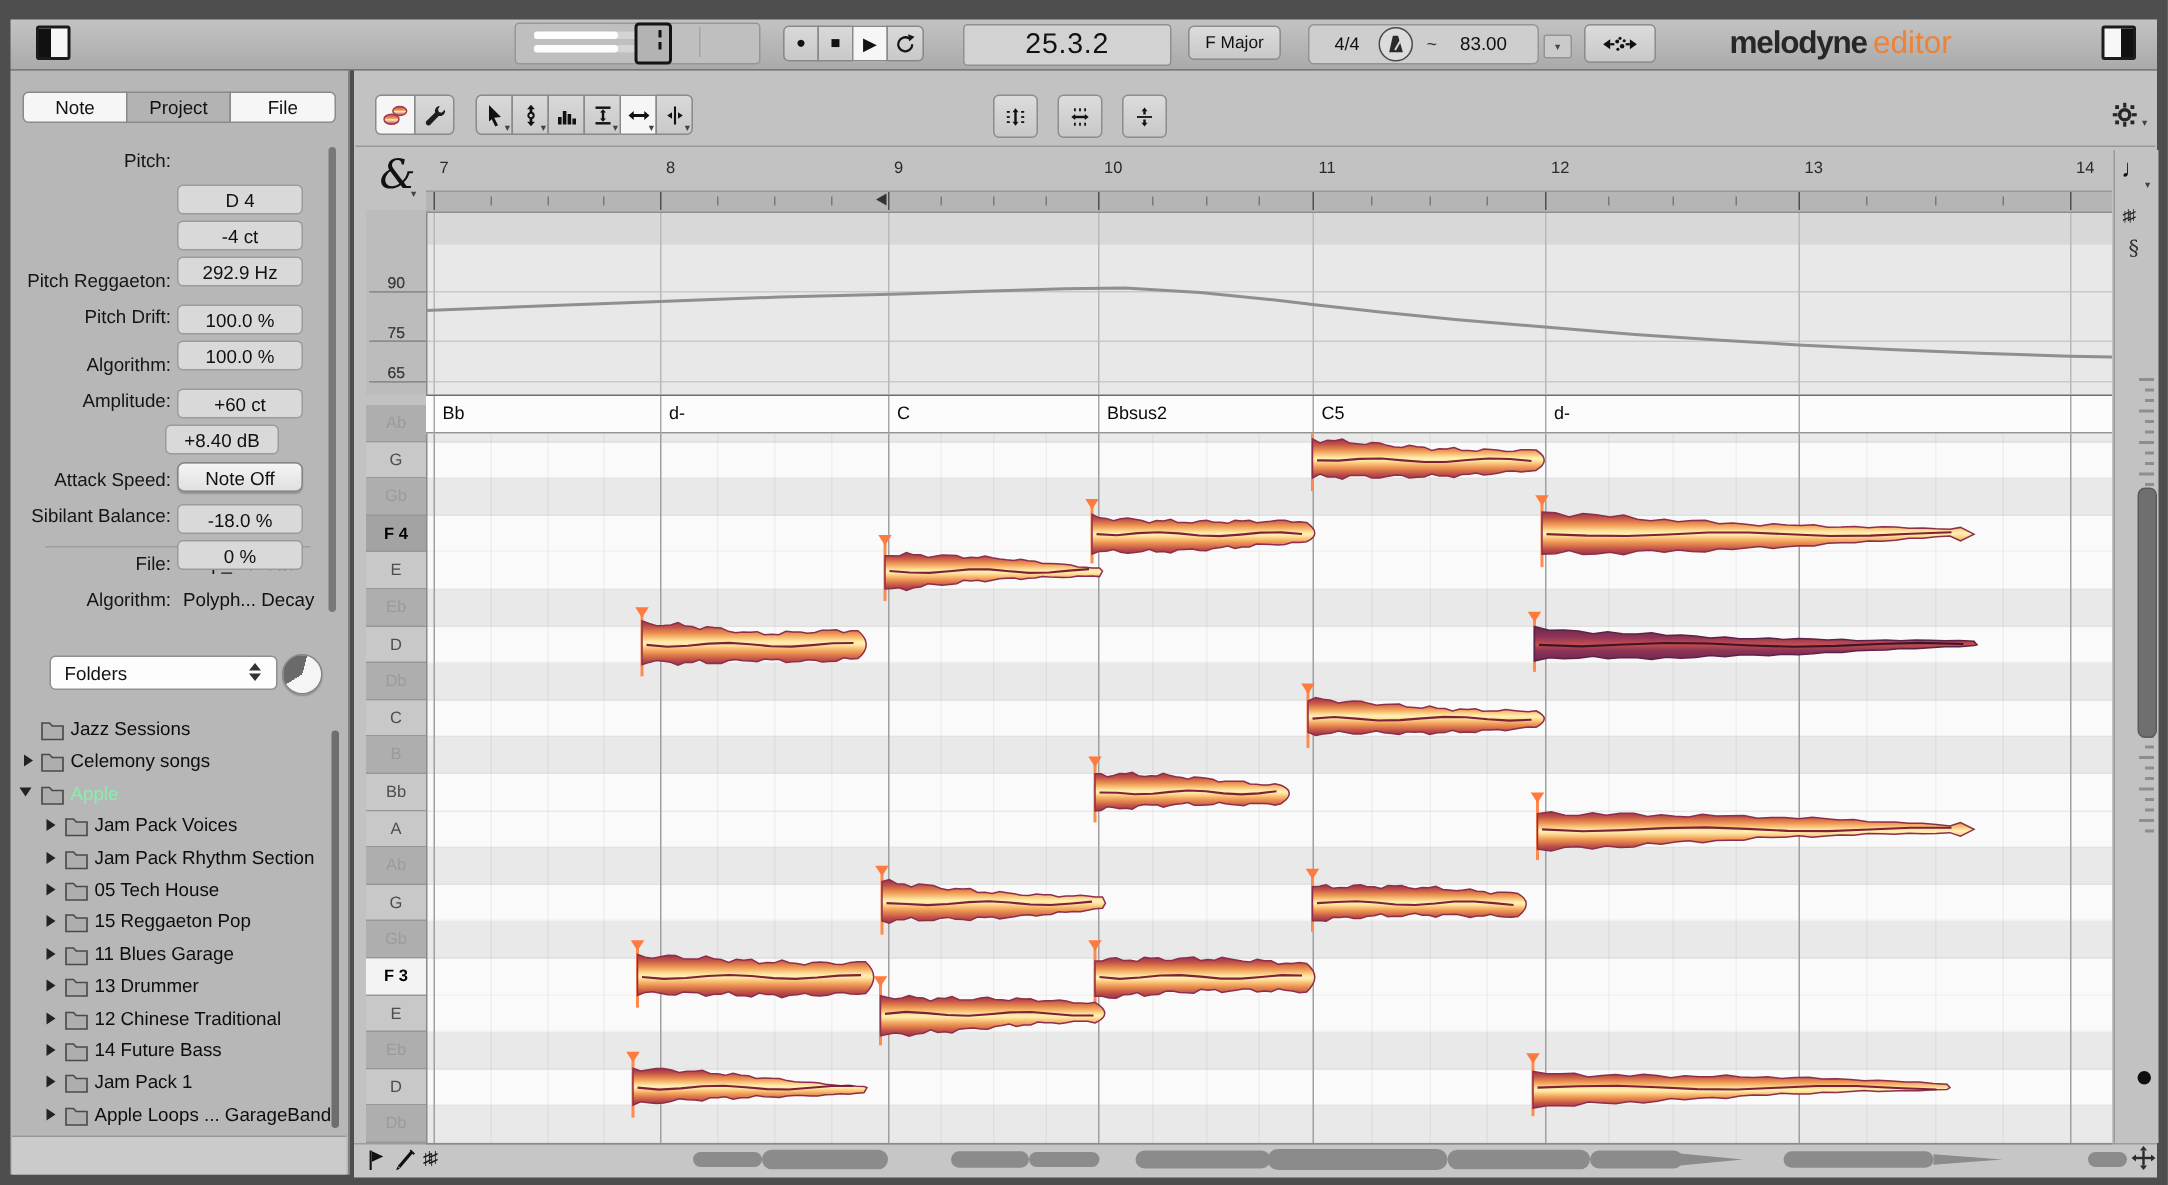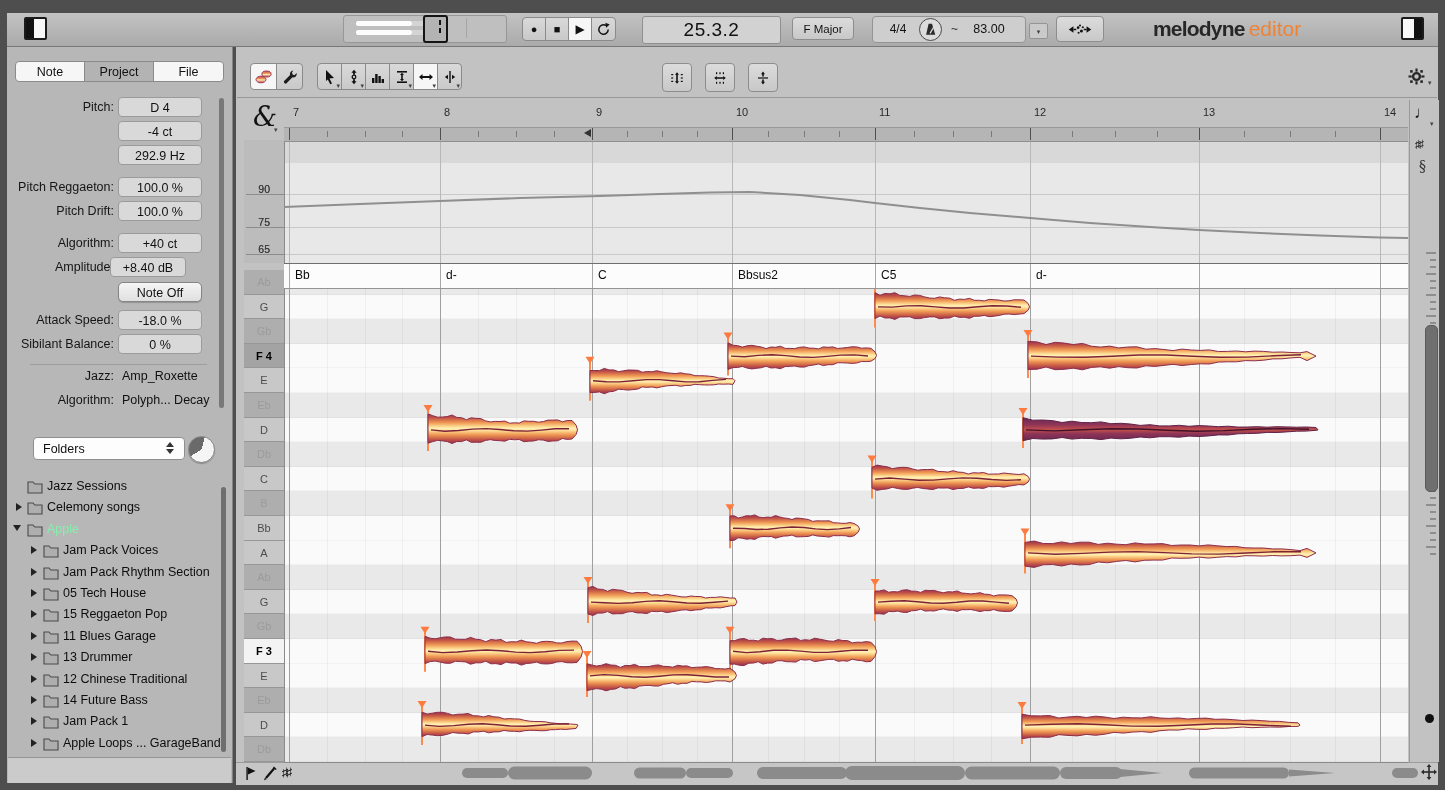--- a/index.html
+++ b/index.html
@@ -5,21 +5,21 @@
   html,body{margin:0;padding:0;background:#4e4e4e;}
   #app{position:relative;width:1445px;height:790px;background:#4e4e4e;overflow:hidden;
        font-family:"Liberation Sans",sans-serif;-webkit-font-smoothing:antialiased;}
   .abs{position:absolute;}
   .panel{position:absolute;background:#c2c2c2;}
   .raised{background:linear-gradient(#dcdcdc,#c8c8c8);border:1px solid #8d8d8d;border-radius:4px;}
   .seg{border:1px solid #8a8a8a;background:linear-gradient(#d9d9d9,#c9c9c9);box-sizing:border-box;
        display:flex;align-items:center;justify-content:center;}
   .seg.on{background:#f6f6f6;}
   .valbox{background:#d9d9d9;border:1px solid #9b9b9b;border-radius:4px;box-sizing:border-box;
-          font-size:12.5px;color:#111;text-align:center;}
+          font-size:12.5px;color:#111;text-align:center;margin-top:26px;}
   .flabel{font-size:12.5px;color:#151515;text-align:right;font-weight:500;}
   .tri-r{width:0;height:0;border-left:6px solid #222;border-top:4px solid transparent;border-bottom:4px solid transparent;}
   .tri-d{width:0;height:0;border-top:6px solid #222;border-left:4px solid transparent;border-right:4px solid transparent;}
   .ddar{font-size:7px;color:#444;line-height:1;}
   svg{display:block;}
 </style>
 </head>
 <body>
 
 <div id="app">
@@ -292,29 +292,29 @@
 
 <div class="flabel" style="position: absolute; left: 8px; top: 100px; width: 106px;">Pitch:</div>
     <div class="valbox" style="position: absolute; left: 118px; top: 97px; width: 84px; height: 20px; line-height: 20px; z-index: 5;">D 4</div>
     <div class="valbox" style="position: absolute; left: 118px; top: 121px; width: 84px; height: 20px; line-height: 20px; z-index: 5;">-4 ct</div>
     <div class="valbox" style="position: absolute; left: 118px; top: 145px; width: 84px; height: 20px; line-height: 20px; z-index: 5;">292.9 Hz</div>
     <div class="flabel" style="position: absolute; left: 8px; top: 180px; width: 106px;">Pitch Reggaeton:</div>
     <div class="valbox" style="position: absolute; left: 118px; top: 177px; width: 84px; height: 20px; line-height: 20px; z-index: 5;">100.0 %</div>
     <div class="flabel" style="position: absolute; left: 8px; top: 204px; width: 106px;">Pitch Drift:</div>
     <div class="valbox" style="position: absolute; left: 118px; top: 201px; width: 84px; height: 20px; line-height: 20px; z-index: 5;">100.0 %</div>
     <div class="flabel" style="position: absolute; left: 8px; top: 236px; width: 106px;">Algorithm:</div>
-    <div class="valbox" style="position: absolute; left: 118px; top: 233px; width: 84px; height: 20px; line-height: 20px; z-index: 5;">+40 ct</div>
+    <div class="valbox" style="position: absolute; left: 118px; top: 233px; width: 84px; height: 20px; line-height: 20px; z-index: 5;">+60 ct</div>
     <div class="flabel" style="position: absolute; left: 8px; top: 260px; width: 106px;">Amplitude:</div>
     <div class="valbox" style="position: absolute; left: 110px; top: 257px; width: 76px; height: 20px; line-height: 20px; z-index: 5;">+8.40 dB</div>
     <div class="valbox" style="position: absolute; left: 118px; top: 282px; width: 84px; height: 20px; line-height: 20px; z-index: 5; background: linear-gradient(rgb(245, 245, 245), rgb(224, 224, 224)); border: 1px solid rgb(134, 134, 134); border-radius: 5px; box-shadow: rgba(0, 0, 0, 0.2) 0px 1px 1px;">Note Off</div>
     <div class="flabel" style="position: absolute; left: 8px; top: 313px; width: 106px;">Attack Speed:</div>
     <div class="valbox" style="position: absolute; left: 118px; top: 310px; width: 84px; height: 20px; line-height: 20px; z-index: 5;">-18.0 %</div>
     <div class="flabel" style="position: absolute; left: 8px; top: 337px; width: 106px;">Sibilant Balance:</div>
     <div class="valbox" style="position: absolute; left: 118px; top: 334px; width: 84px; height: 20px; line-height: 20px; z-index: 5;">0 %</div>
-    <div class="flabel" style="position: absolute; left: 8px; top: 369px; width: 106px;">Jazz:</div>
+    <div class="flabel" style="position: absolute; left: 8px; top: 369px; width: 106px;">File:</div>
     <div style="position: absolute; left: 122px; top: 369px; font-size: 12.5px; font-weight: 500; color: rgb(17, 17, 17);">Amp_Roxette</div>
     <div class="flabel" style="position: absolute; left: 8px; top: 393px; width: 106px;">Algorithm:</div>
     <div style="position: absolute; left: 122px; top: 393px; font-size: 12.5px; font-weight: 500; color: rgb(17, 17, 17);">Polyph... Decay</div>
     <div style="position: absolute; left: 27px; top: 480px; width: 16px; height: 14px;">
       <svg width="16" height="14" viewBox="0 0 16 14">
         <path d="M1 2 h5 l1.8 2 H15 v9 H1 Z" fill="#aeaeae" stroke="#4a4a4a" stroke-width="1.1"></path>
       </svg>
     </div>
     <div style="position: absolute; left: 47px; top: 479px; font-size: 12.5px; font-weight: 500; color: rgb(13, 13, 13); white-space: nowrap;">Jazz Sessions</div>
     <div class="abs tri-r" style="position: absolute; left: 16px; top: 503.4px;"></div>

